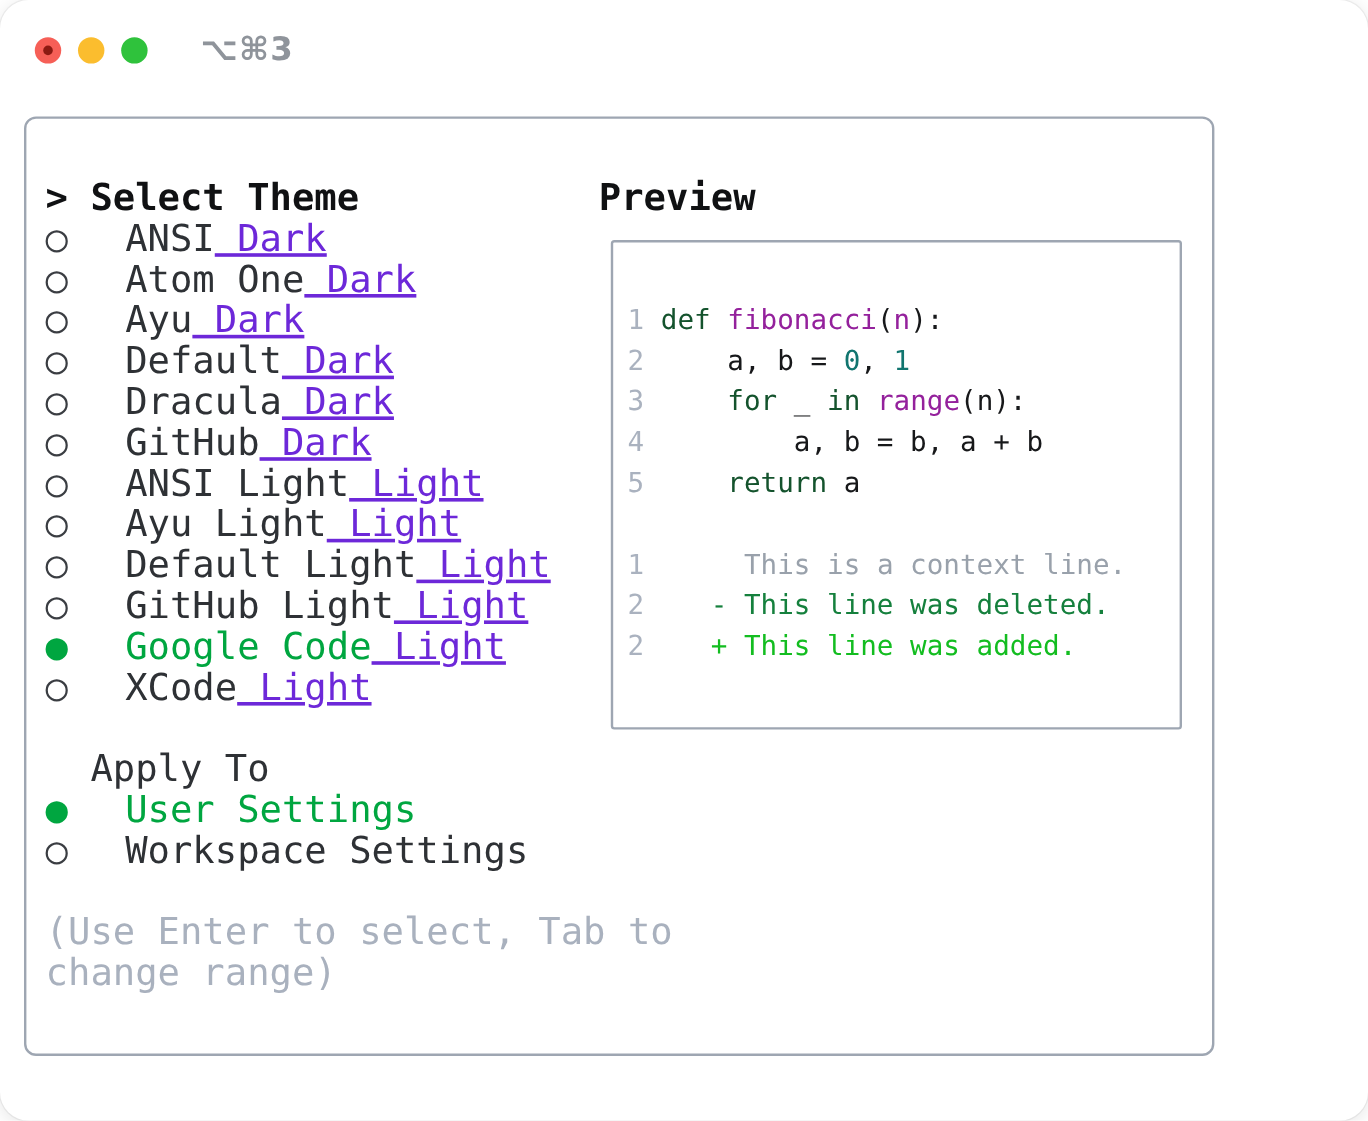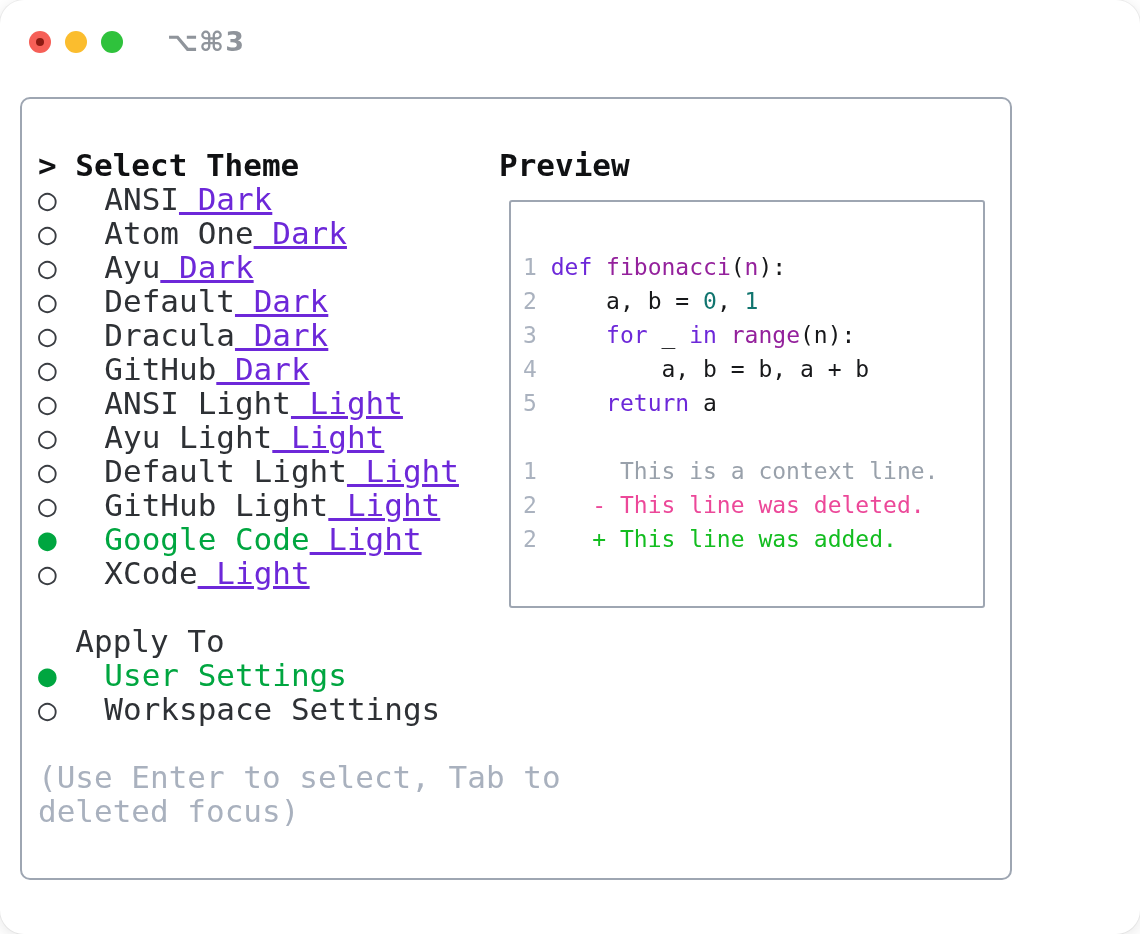--- a/index.html
+++ b/index.html
@@ -49,25 +49,25 @@
     font-weight:bold; font-size:31px; color:#101113; white-space:pre;
   }
   .preview-panel {
     position:absolute; left:509px; top:200px; width:476px; height:408px;
     border:2px solid #9ea6b2; border-radius:3px; background:#ffffff;
   }
   .code { position:absolute; left:12px; top:48px; font-size:23px; }
   .pline { height:34px; line-height:34px; white-space:pre; }
   .tok-ln  { color:#aab2bf; }
   .tok-pl  { color:#17181a; }
-  .tok-kw  { color:#6d28d9;margin-top:26px; }
+  .tok-kw  { color:#14532d;margin-top:26px; }
   .tok-fn  { color:#94219c; }
   .tok-num { color:#11756f; }
   .tok-ctx { color:#99a1ab; }
-  .tok-del { color:#ec4899;text-align:right; }
+  .tok-del { color:#15803d;text-align:right; }
   .tok-add { color:#13bd20; }
 </style>
 </head>
 <body>
 
 <div class="window">
 
   <div class="titlebar">
     <button class="tl tl-close"></button>
     <button class="tl tl-min"></button>
@@ -94,21 +94,21 @@
         <div class="row theme-item"><span class="prefix bullet">○</span><span class="name">XCode</span><span class="muted"> Light</span></div>
       </div>
     <div class="row"></div>
     <div class="row indent2"><span>Apply To</span></div>
     <div id="apply-list">
         <div class="row apply-item selected"><span class="prefix bullet">●</span><span class="name">User Settings</span></div>
         <div class="row apply-item"><span class="prefix bullet">○</span><span class="name">Workspace Settings</span></div>
       </div>
     <div class="row"></div>
     <div class="row help">(Use Enter to select, Tab to</div>
-    <div class="row help">deleted focus)</div>
+    <div class="row help">change range)</div>
   </div>
 
   <div class="preview-label">Preview</div>
 
   <div class="preview-panel">
     <div class="code" id="code-block">
         <div class="pline"><span class="tok-ln">1 </span><span class="tok-kw">def</span><span class="tok-pl"> </span><span class="tok-fn">fibonacci</span><span class="tok-pl">(</span><span class="tok-fn">n</span><span class="tok-pl">):</span></div>
         <div class="pline"><span class="tok-ln">2</span><span class="tok-pl">     a, b = </span><span class="tok-num">0</span><span class="tok-pl">, </span><span class="tok-num">1</span></div>
         <div class="pline"><span class="tok-ln">3</span><span class="tok-pl">     </span><span class="tok-kw">for</span><span class="tok-pl"> _ </span><span class="tok-kw">in</span><span class="tok-pl"> </span><span class="tok-fn">range</span><span class="tok-pl">(n):</span></div>
         <div class="pline"><span class="tok-ln">4</span><span class="tok-pl">         a, b = b, a + b</span></div>

